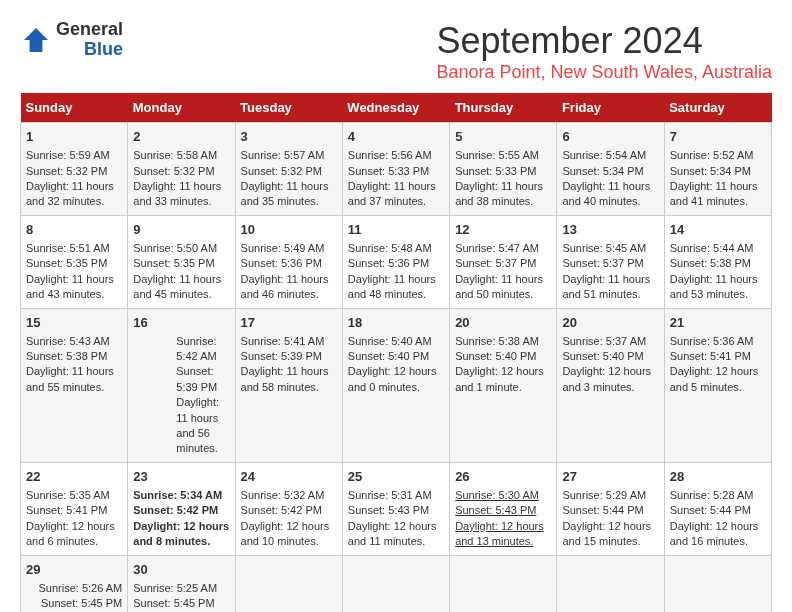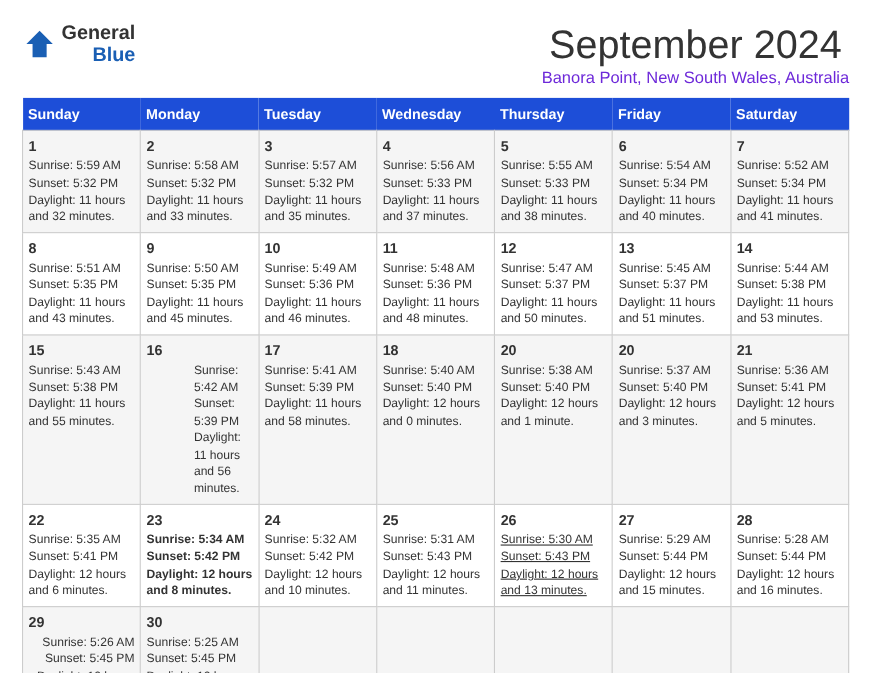--- a/index.html
+++ b/index.html
@@ -27,38 +27,38 @@
       font-weight: bold;
       line-height: 1.1;
     }
     .logo-text .general { color: #333; }
     .logo-text .blue { color: #1a5fb4; }
     .logo-icon {
       width: 32px;
       height: 32px;
     }
     .title-block {
-      text-align: center;
+      text-align: left;
     }
     .month-year {
       font-size: 36px;
       color: #333;
       font-weight: normal;
     }
     .location {
-      font-size: 15px;
-      color: #6d28d9;
+      font-size: 18px;
+      color: #ef4444;
     }
     table {
       width: 100%;
       border-collapse: collapse;
       font-size: 11px;
     }
     thead tr th {
-      background-color: #1d4ed8;
+      background-color: #b91c1c;
       color: #fff;
       padding: 7px 5px;
       text-align: left;
       font-size: 13px;
       font-weight: bold;
     }
     tbody tr td {
       border: 1px solid #ccc;
       vertical-align: top;
       padding: 5px 5px;

